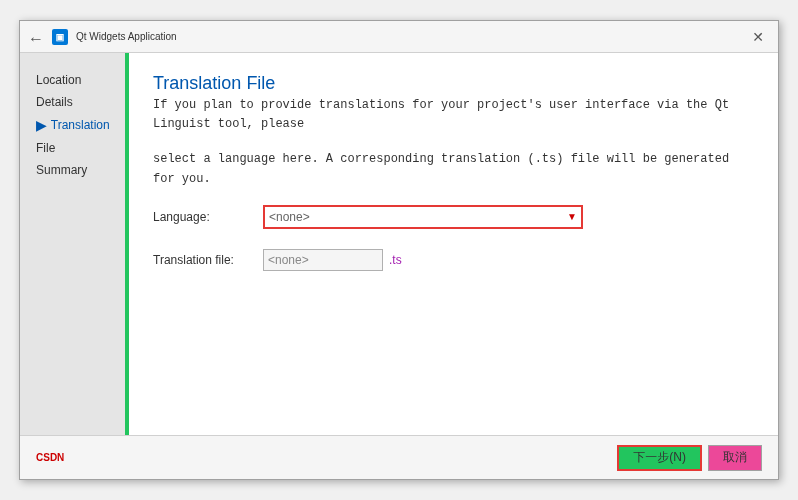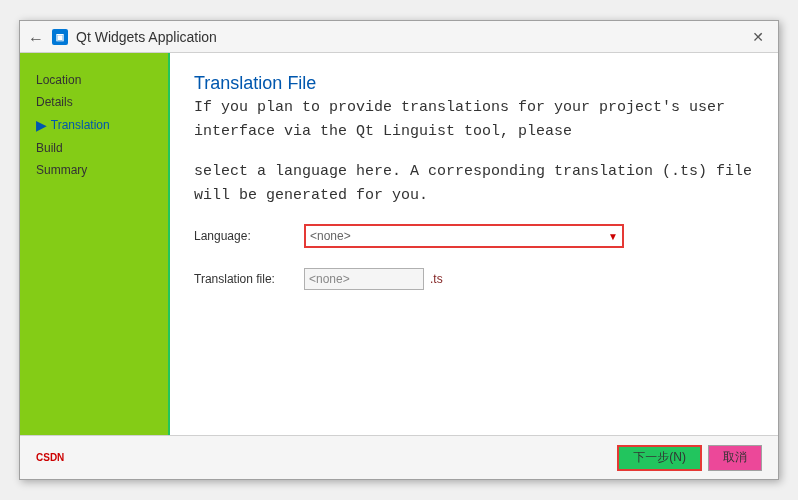--- a/index.html
+++ b/index.html
@@ -49,42 +49,42 @@
       background: #0078d7;
       border-radius: 2px;
       display: flex;
       align-items: center;
       justify-content: center;
       color: white;
       font-size: 9px;
       font-weight: bold;
     }
     .title-text {
-      font-size: 14px;
+      font-size: 10px;
       color: #333;
     }
     .close-btn {
       width: 24px;
       height: 24px;
       display: flex;
       align-items: center;
       justify-content: center;
       cursor: pointer;
       color: #555;
       font-size: 14px;
     }
     .content {
       display: flex;
       flex: 1;
       overflow: hidden;
     }
     .sidebar {
-      width: 150px;
-      background: #84cc16;
-      border-right: 2px solid #22c55e;
+      width: 109px;
+      background: #e5e5e5;
+      border-right: 4px solid #22c55e;
       padding: 16px 0;
     }
     .sidebar-item {
       padding: 4px 16px;
       font-size: 12px;
       color: #333;
       cursor: pointer;
       display: flex;
       align-items: center;
       gap: 4px;
@@ -103,21 +103,21 @@
       overflow-y: auto;
     }
     .page-title {
       font-size: 18px;
       color: #0057ae;
       font-weight: normal;
       margin-bottom: 2px;
       border-bottom: none;
     }
     .description {
-      font-size: 15px;
+      font-size: 12px;
       color: #333;
       line-height: 1.6;
       margin-bottom: 16px;
       font-family: "Courier New", monospace;
     }
     .form-row {
       display: flex;
       align-items: center;
       margin-bottom: 20px;
     }
@@ -161,21 +161,21 @@
       width: 120px;
       height: 22px;
       border: 1px solid #b0b0b0;
       background: #f5f5f5;
       padding: 0 4px;
       font-size: 12px;
       color: #888;
     }
     .ts-label {
       font-size: 12px;
-      color: #7f1d1d;
+      color: #a21caf;
     }
     .footer {
       height: 44px;
       border-top: 1px solid #d0d0d0;
       display: flex;
       align-items: center;
       justify-content: flex-end;
       padding: 0 16px;
       gap: 6px;
       background: #f5f5f5;
@@ -223,21 +223,21 @@
         <span>Location</span>
       </div>
       <div class="sidebar-item">
         <span>Details</span>
       </div>
       <div class="sidebar-item active">
         <span class="arrow">▶</span>
         <span>Translation</span>
       </div>
       <div class="sidebar-item">
-        <span>Build</span>
+        <span>File</span>
       </div>
       <div class="sidebar-item">
         <span>Summary</span>
       </div>
     </div>
 
     <div class="main-content">
       <h2 class="page-title">Translation File</h2>
       <p class="description">If you plan to provide translations for your project's user interface via the Qt Linguist tool, please</p>
       <p class="description">select a language here. A corresponding translation (.ts) file will be generated for you.</p>

